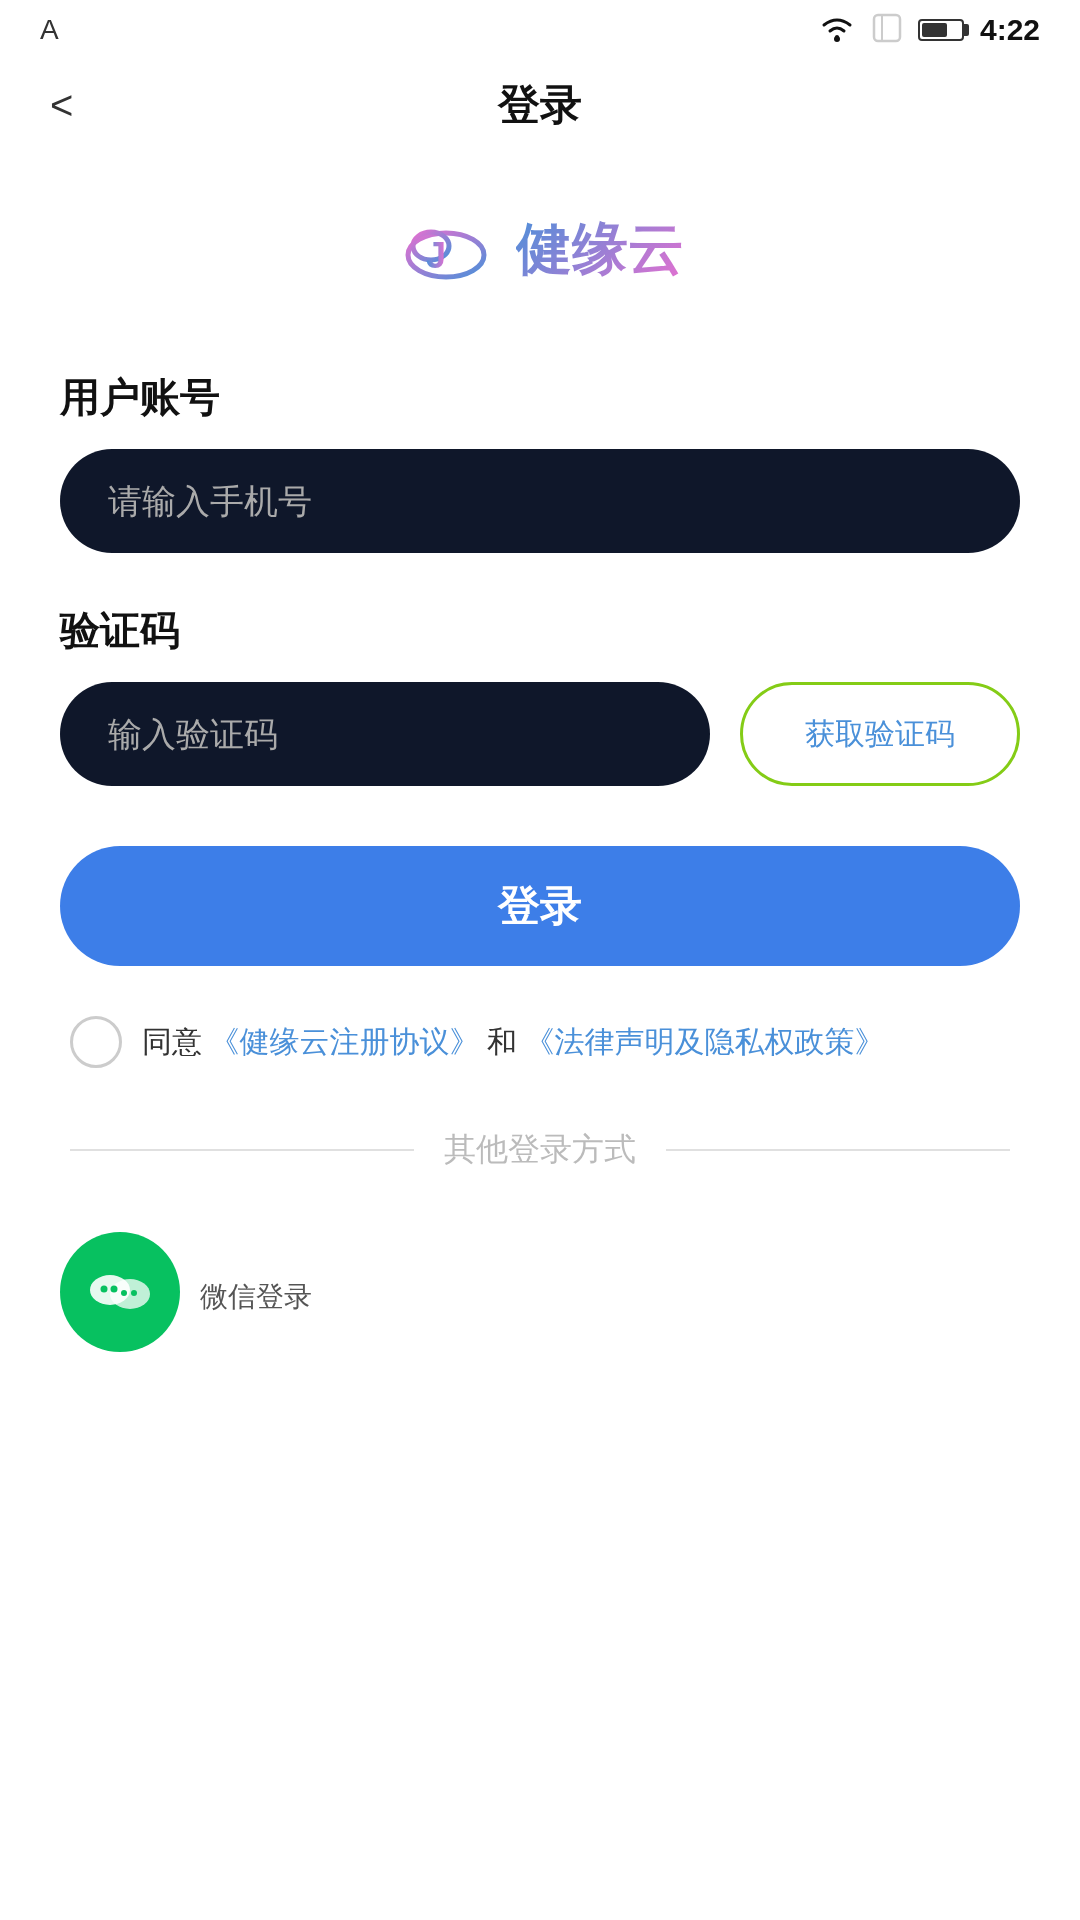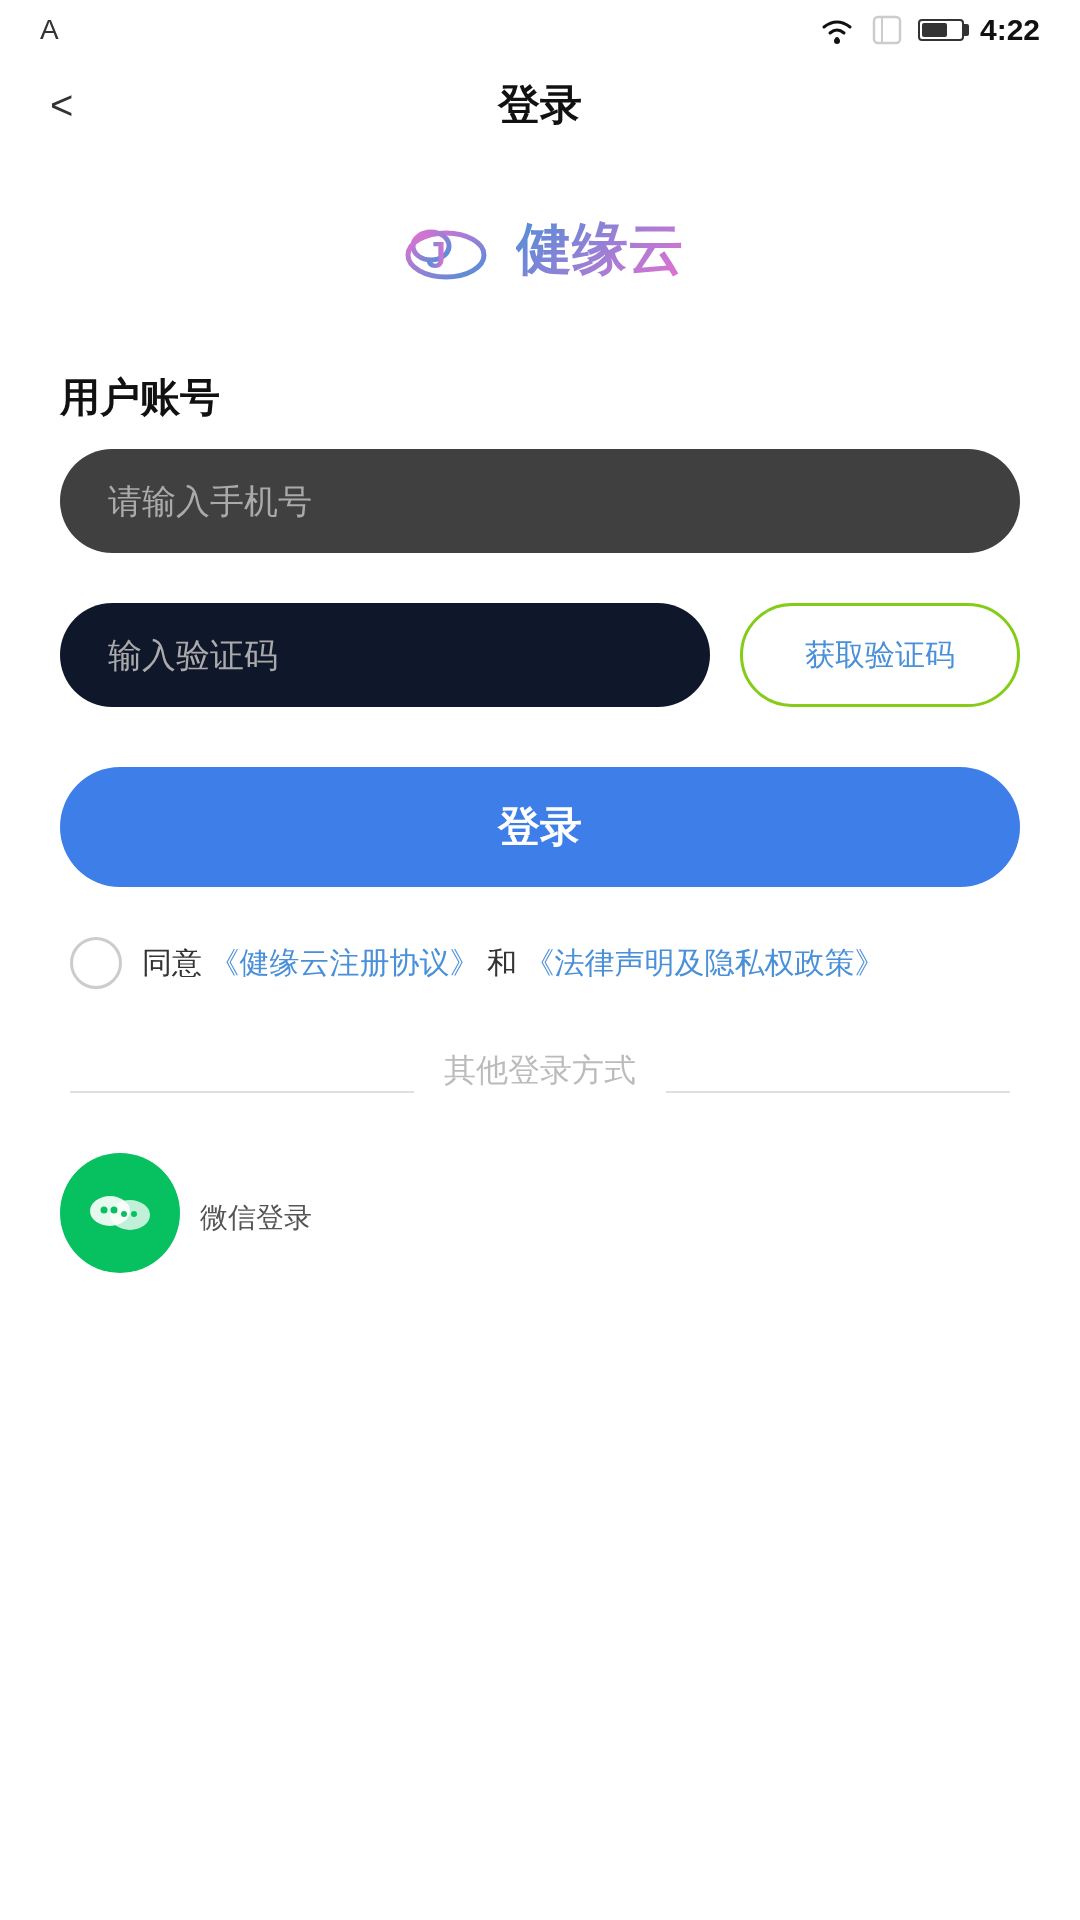--- a/index.html
+++ b/index.html
@@ -30,21 +30,20 @@
     }
 
     .status-bar-left {
       font-size: 28px;
       font-weight: 500;
       color: #333;
     }
 
     .status-bar-right {
       display: flex;
-      align-items: center;
       gap: 16px;
     }
 
     .status-time {
       font-size: 30px;
       font-weight: 600;
       color: #111;
     }
 
     
@@ -98,21 +97,21 @@
     .field-label {
       font-size: 40px;
       font-weight: 700;
       color: #111;
       margin-bottom: 24px;
     }
 
     .input-field {
       width: 100%;
       height: 104px;
-      background: #404040;
+      background: #0f172a;
       border: none;
       border-radius: 52px;
       padding: 0 48px;
       font-size: 34px;
       color: #999;
       outline: none;
       margin-bottom: 50px;
     }
 
     .input-field::placeholder {
@@ -193,21 +192,21 @@
       font-family: Liberation Serif, serif;
     }
 
     .agreement-link {
       color: #4a90d9;
     }
 
     
     .divider-row {
       display: flex;
-      align-items: flex-end;
+      align-items: center;
       gap: 30px;
       padding: 0 10px;
       margin-bottom: 60px;
     }
 
     .divider-line {
       flex: 1;
       height: 2px;
       background: #e0e0e0;
     }
@@ -302,20 +301,21 @@
 
 <div class="form-container">
   
   <div>
     <div class="field-label">用户账号</div>
     <input class="input-field" type="tel" placeholder="请输入手机号" style="">
   </div>
 
   
   <div>
+    <div class="field-label">验证码</div>
     <div class="verification-row">
       <input class="verification-input" type="text" placeholder="输入验证码" style="">
       <button class="get-code-btn">获取验证码</button>
     </div>
   </div>
 
   
   <button class="login-btn">登录</button>
 
   

